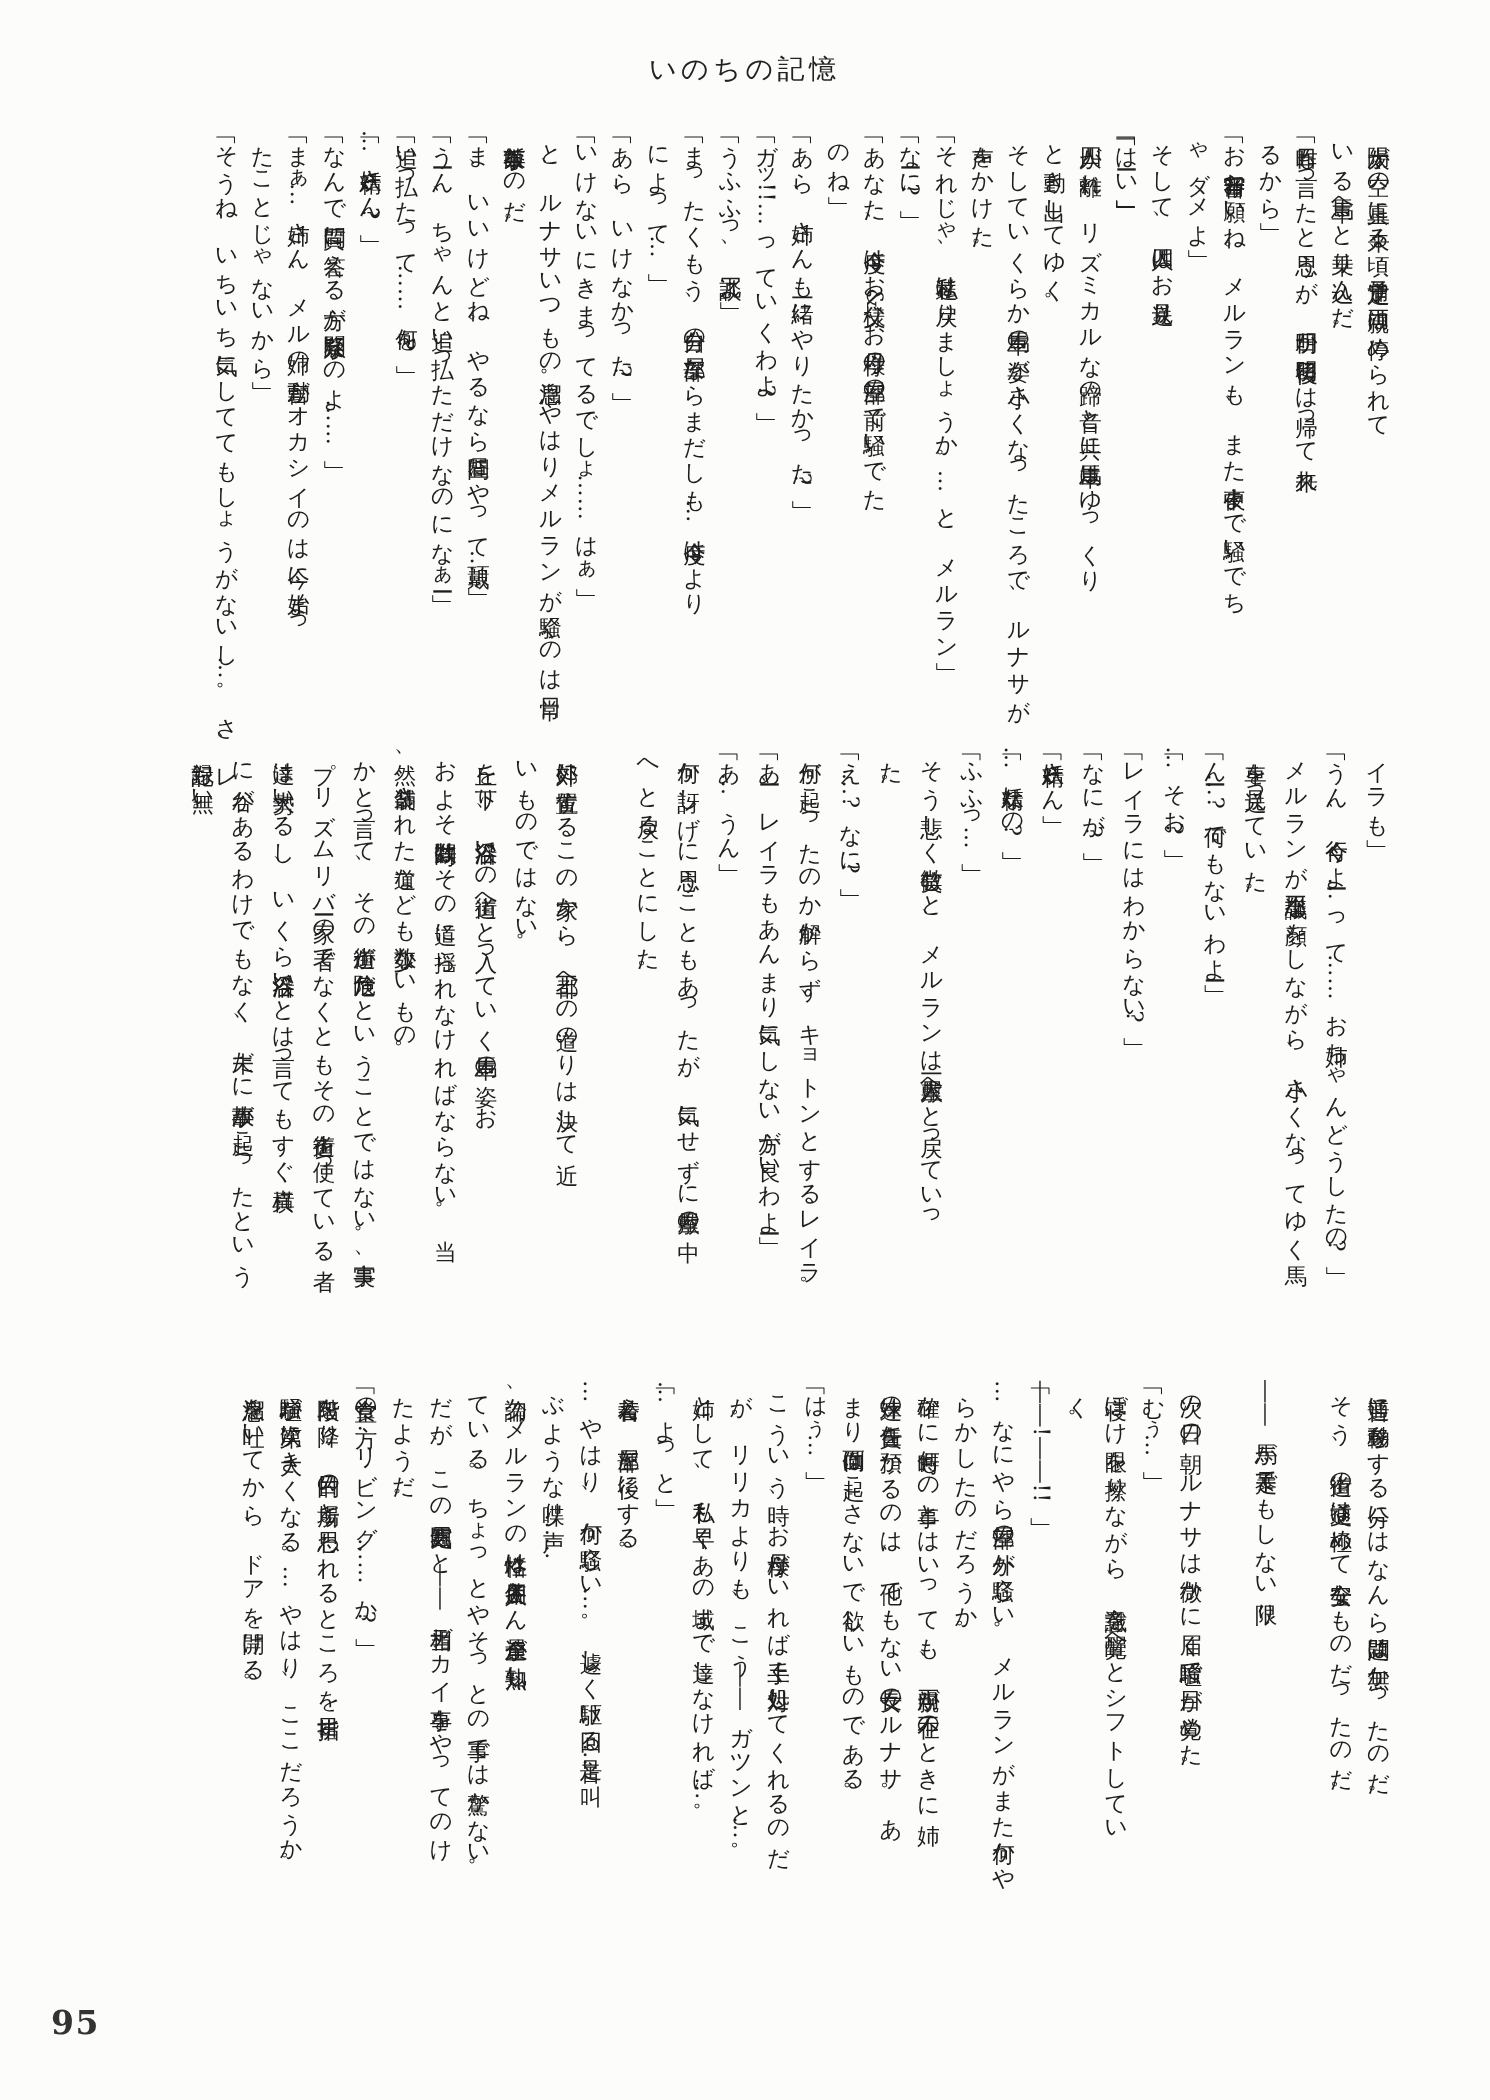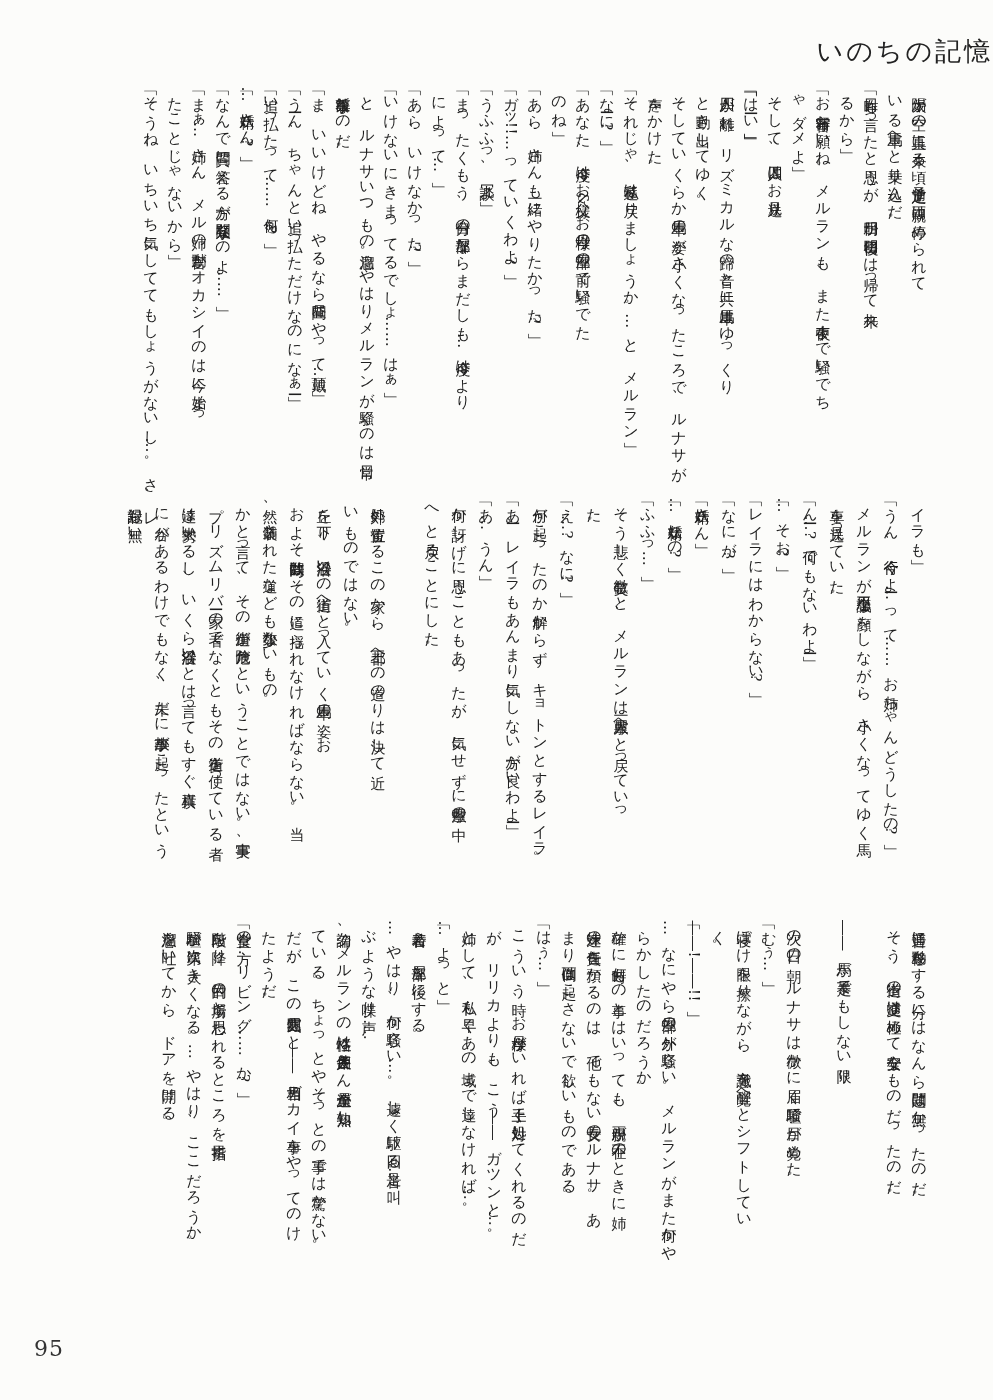--- a/index.html
+++ b/index.html
@@ -8,22 +8,22 @@
     background: #fcfcfa;
     position: relative;
     font-family: "DejaVu Serif", serif;
     color: #1c1c1c;
     overflow: hidden;
   }
   .page { position: absolute; inset: 0; }
   .page-title {
     position: absolute;
     top: 34px; left: 0; right: 0;
-    text-align: right;
-    font-size: 26px;
+    text-align: center;
+    font-size: 18px;
     letter-spacing: 3px;
     color: #222;
   }
   .band {
     position: absolute;
     right: 62px;
     writing-mode: vertical-rl;
     text-orientation: mixed;
     font-size: 15px;
     color: #1e1e1e;
@@ -35,20 +35,21 @@
   }
   .band-1 { top: 86px;  height: 400px; line-height: 24px; }
   .band-2 { top: 497px; height: 405px; line-height: 27px; }
   .band-3 { top: 920px; height: 430px; line-height: 25px; }
   .page-number {
     position: absolute;
     left: 34px; top: 1336px;
     font-size: 22px;
     color: #333;
     letter-spacing: 1px;
+    font-weight: bold;
   }
 </style>
 </head>
 <body>
 
 <div class="page">
   <div class="page-title">いのちの記憶</div>
 
   <div class="band band-1">
       <div class="tcol">太陽が空の真上に来る頃、予定通り両親は停められて</div>

